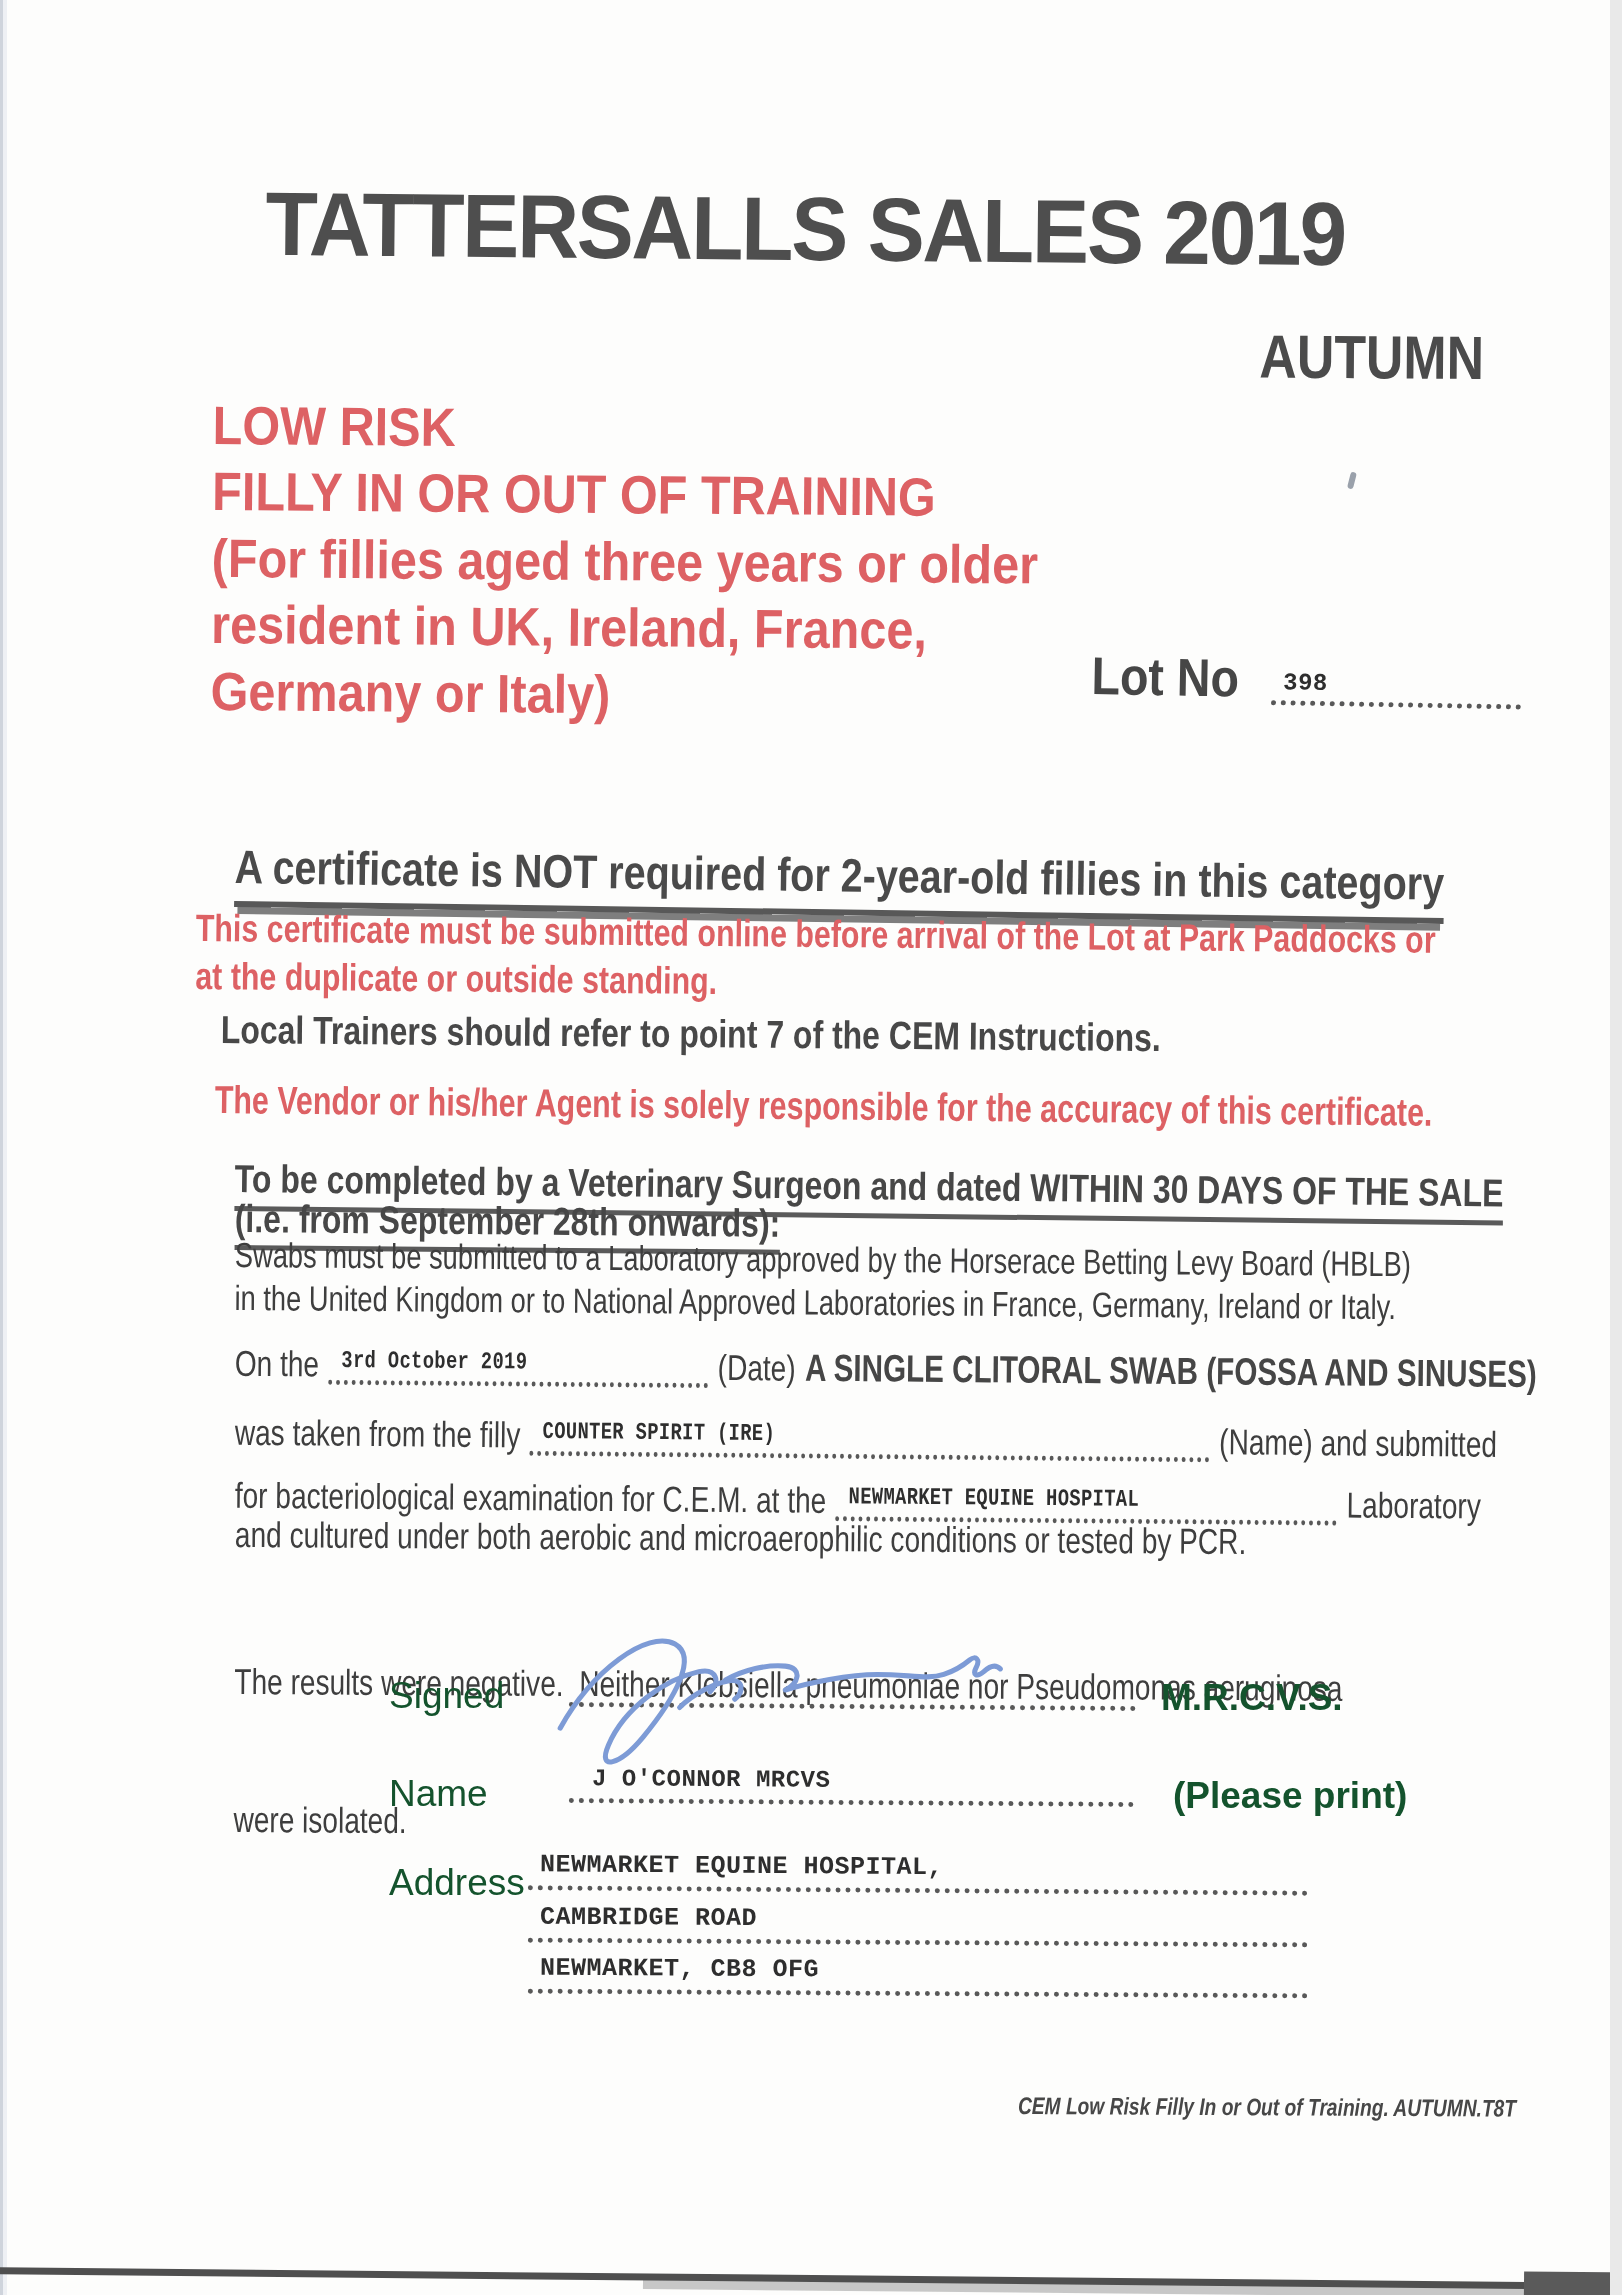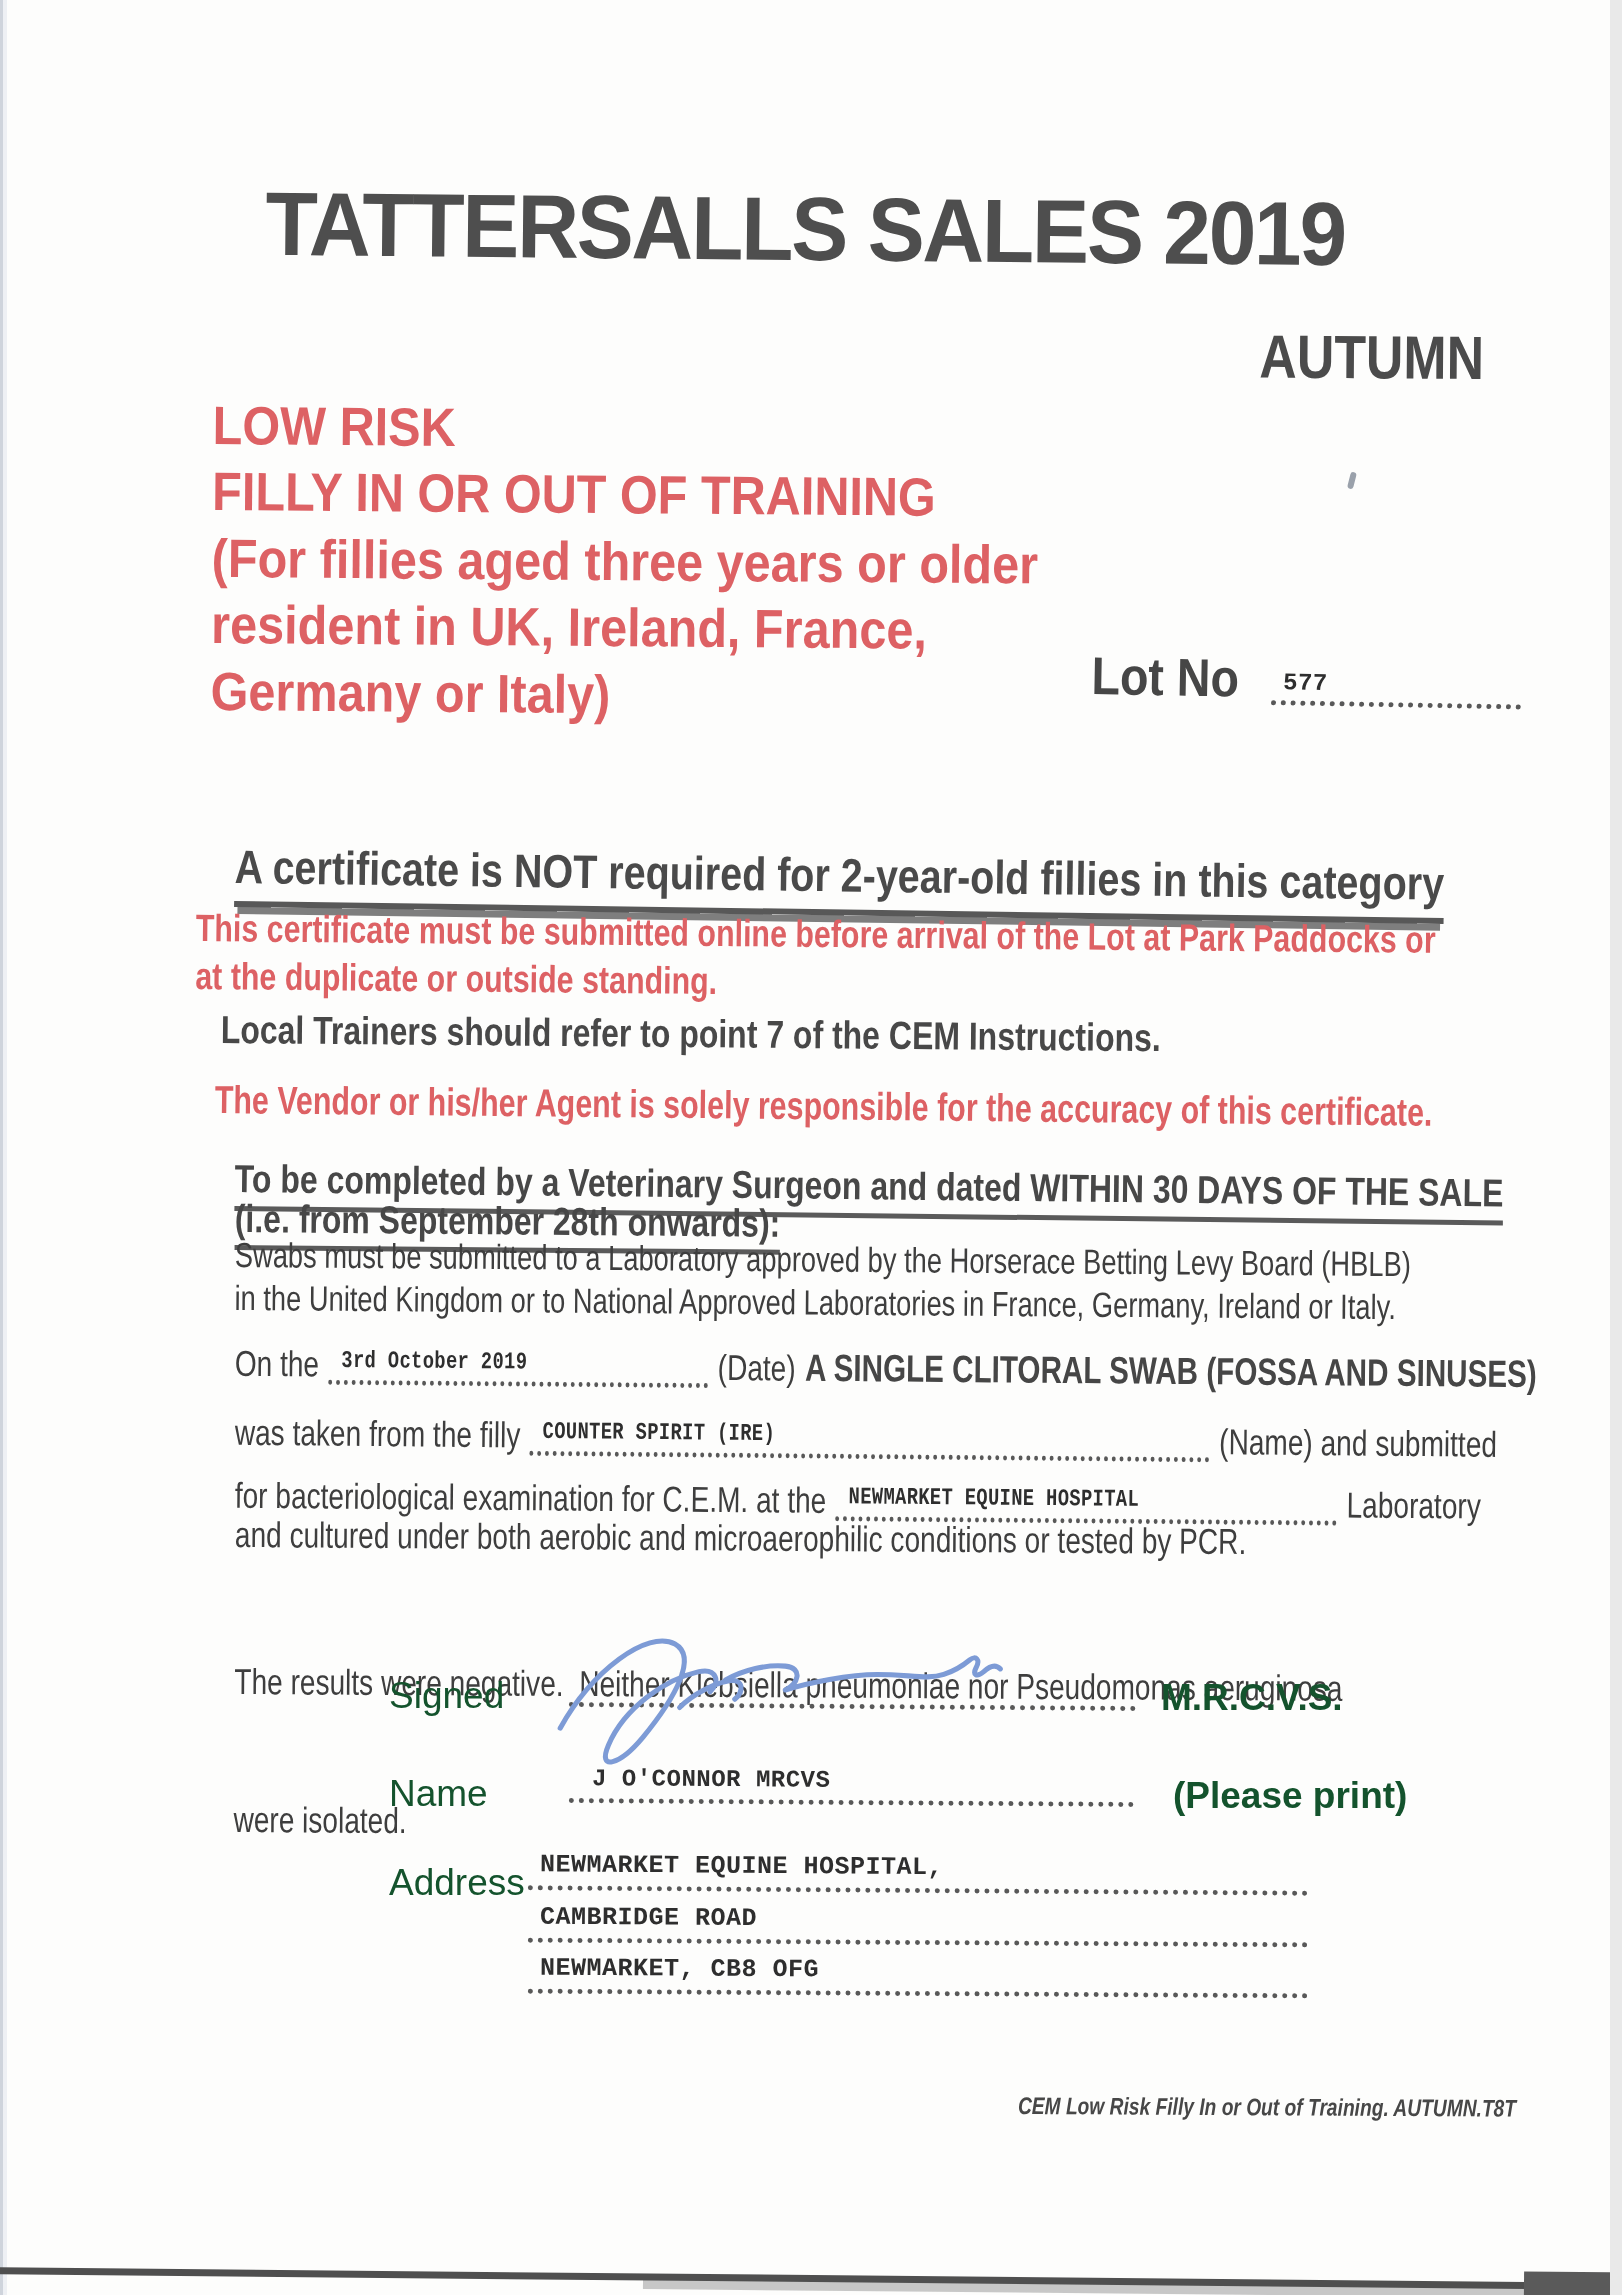--- a/index.html
+++ b/index.html
@@ -63,21 +63,21 @@
 
   <div class="category">
     <div>LOW RISK</div>
     <div>FILLY IN OR OUT OF TRAINING</div>
     <div>(For fillies aged three years or older</div>
     <div>resident in UK, Ireland, France,</div>
     <div>Germany or Italy)</div>
   </div>
 
   <div class="frow" style="left:1092px;top:645px;transform:rotate(1deg);">
-    <span class="bold" style="font-size:53px;display:inline-block;transform:scaleX(0.88);transform-origin:left center;">Lot No</span><span class="gap"></span><span class="field" style="width:250px;height:44px;"><span class="typed" style="left:12px;bottom:4.6px;">577</span></span>
+    <span class="bold" style="font-size:53px;display:inline-block;transform:scaleX(0.88);transform-origin:left center;">Lot No</span><span class="gap"></span><span class="field" style="width:250px;height:44px;"><span class="typed" style="left:12px;bottom:4.6px;">398</span></span>
   </div>
 
 
   <div class="cert-subheading">A certificate is NOT required for 2-year-old fillies in this category</div>
 
   <div class="online-notice">
     <div>This certificate must be submitted online before arrival of the Lot at Park Paddocks or</div>
     <div>at the duplicate or outside standing.</div>
   </div>
 

